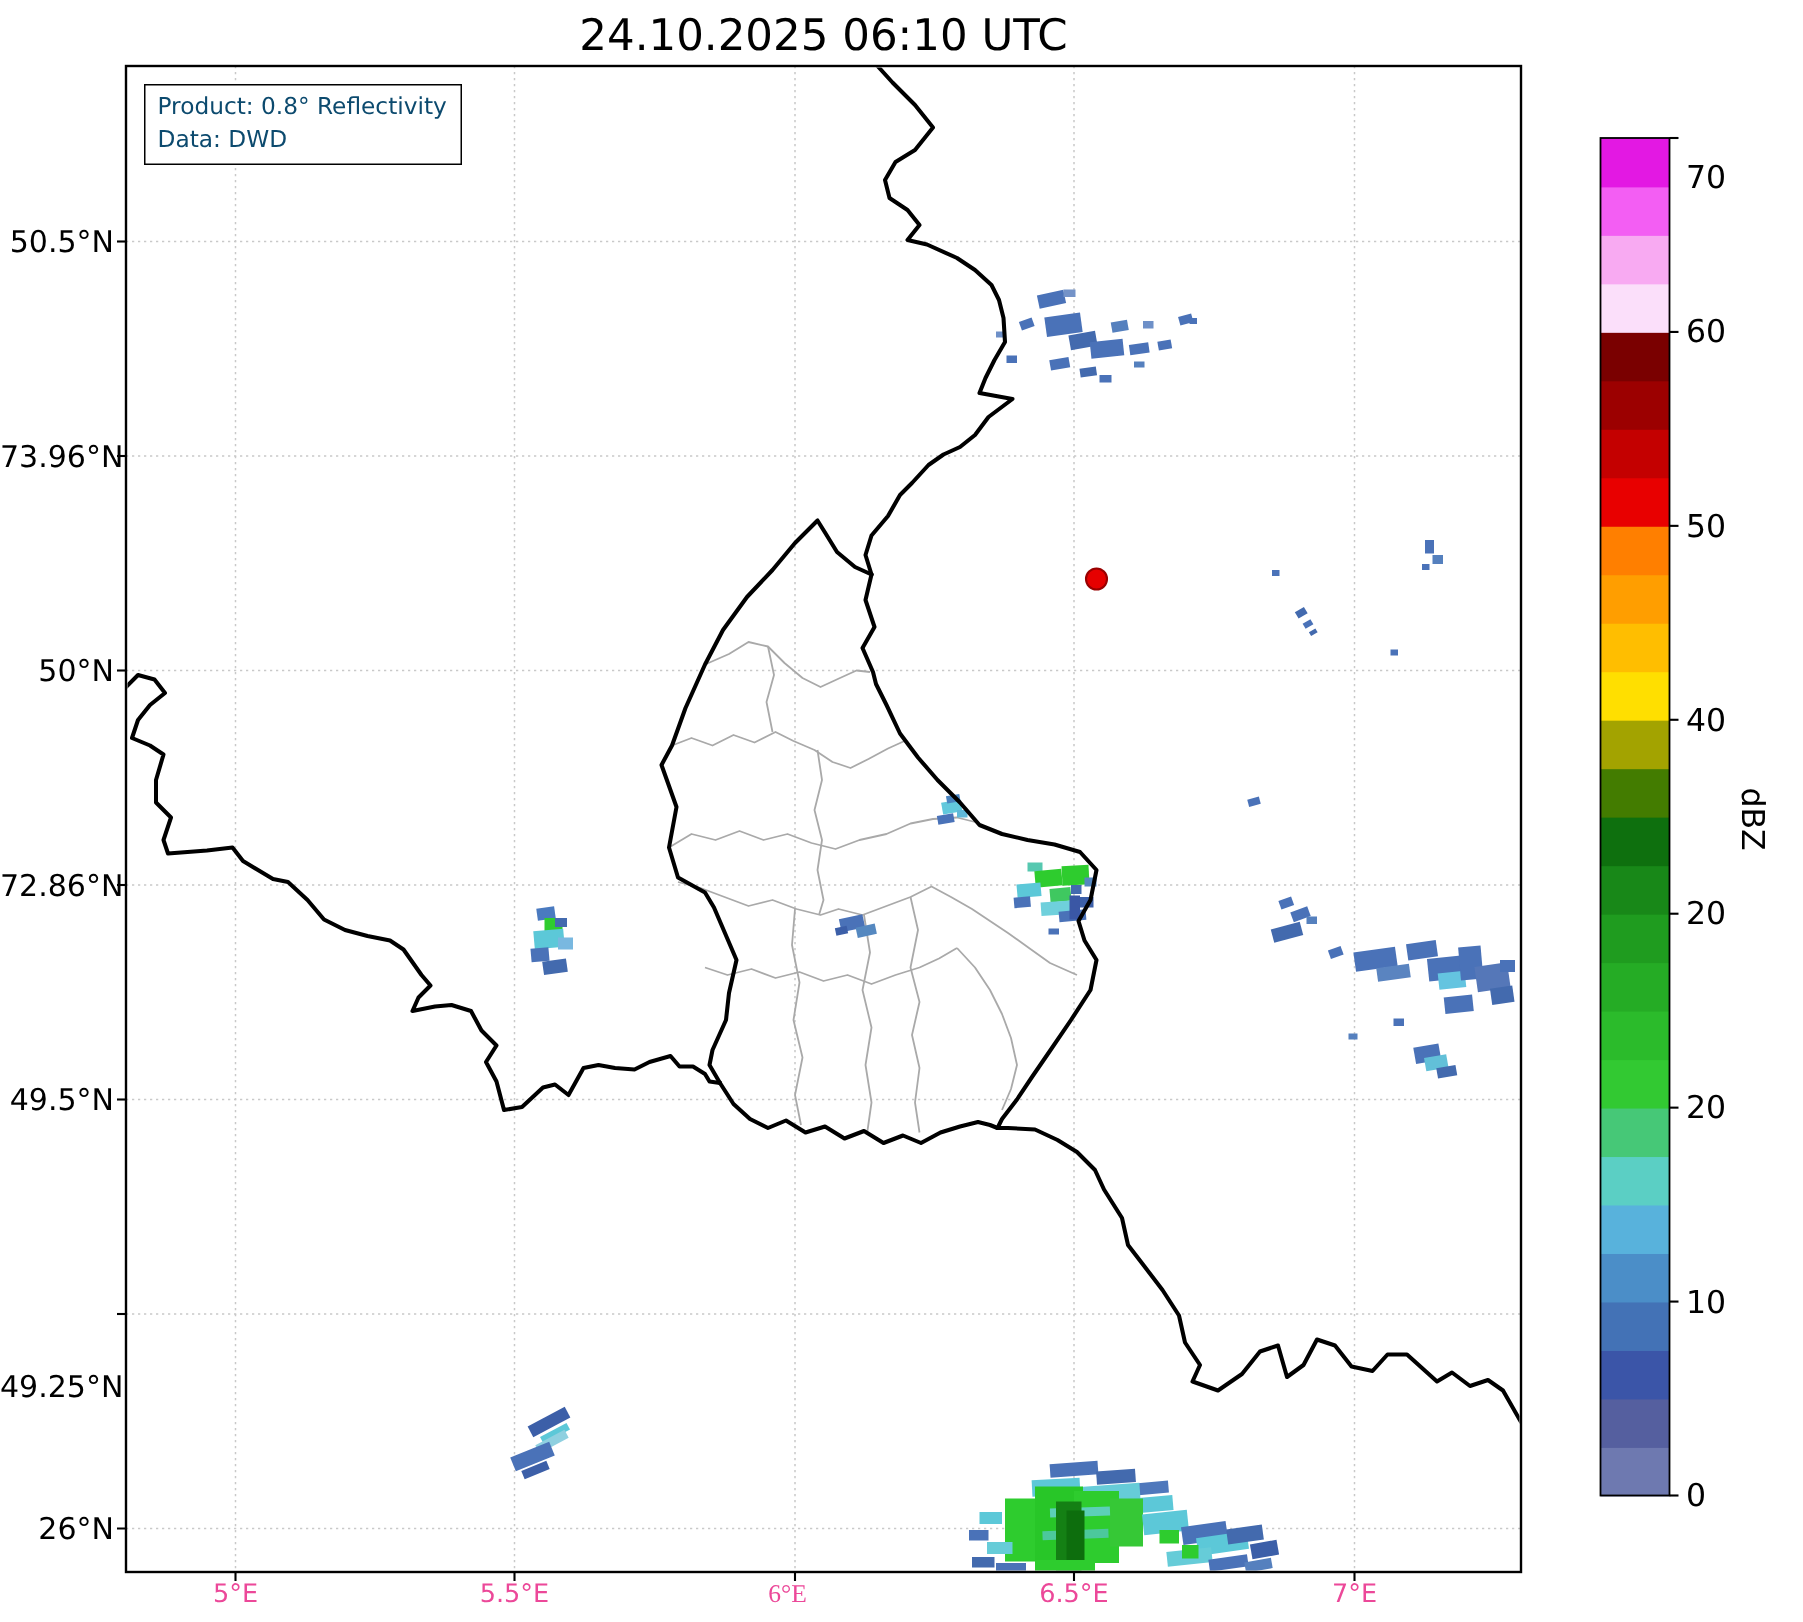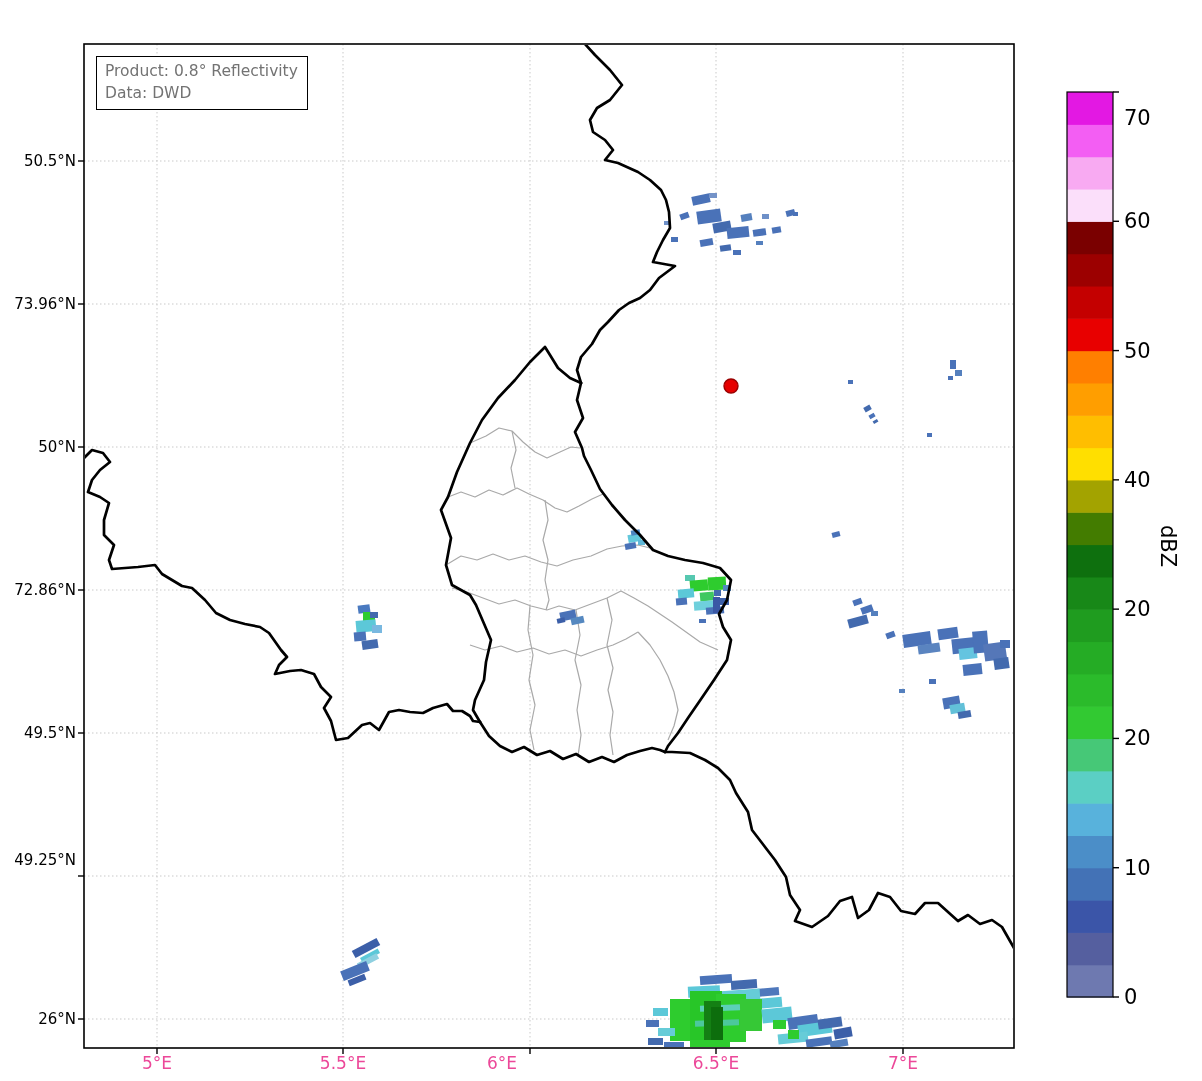--- a/index.html
+++ b/index.html
@@ -2,33 +2,34 @@
 <html><head>
 <meta charset="utf-8">
 <style>
   html,body{margin:0;padding:0;background:#ffffff;}
   .fig{position:relative;width:1202px;height:1081px;background:#ffffff;
        font-family:"DejaVu Sans","Liberation Sans",sans-serif;overflow:hidden;}
   .title{position:absolute;left:84px;top:6px;width:930px;text-align:center;
          font-size:29px;color:#000;}
   .infobox{position:absolute;left:96px;top:56px;background:#ffffff;
            border:1.4px solid #000;padding:3px 9px 5px 8px;font-size:15.5px;
-           line-height:1.42;color:#737373;white-space:nowrap;z-index:5;}
+           line-height:1.42;color:#0c4a6e;white-space:nowrap;z-index:5;}
   .xlab{position:absolute;transform:translateX(-50%);top:1053px;font-size:17px;color:#ec4899;}
   .ylab{position:absolute;left:0;width:76px;text-align:right;transform:translateY(-50%);
-        font-size:15px;color:#000;}
+        font-size:20px;color:#000;}
   .cblab{position:absolute;left:1124px;transform:translateY(-50%);font-size:21px;color:#000;}
   .dbz{position:absolute;left:1168px;top:546px;transform:translate(-50%,-50%) rotate(90deg);
        font-size:21px;color:#000;}
   svg{position:absolute;left:0;top:0;}
 </style>
 </head>
 <body>
 
 <div class="fig">
+  <div class="title">24.10.2025 06:10 UTC</div>
 
   <svg id="map-svg" width="1202" height="1081">
       <defs>
         <clipPath id="plotclip">
           <rect x="85" y="45" width="928" height="1002"></rect>
         </clipPath>
       </defs>
       <g>
         <line x1="157" y1="44" x2="157" y2="1048" stroke="#c9c9c9" stroke-width="1" stroke-dasharray="1.5 2.5"></line>
         <line x1="157" y1="1048" x2="157" y2="1054" stroke="#000" stroke-width="1.4"></line>
@@ -233,29 +234,29 @@
   <div class="infobox">
     <div>Product: 0.8° Reflectivity</div>
     <div>Data: DWD</div>
   </div>
 
   <div class="dbz">dBZ</div>
 
   <div id="labels">
       <div class="xlab" style="left: 157px;">5°E</div>
       <div class="xlab" style="left: 343px;">5.5°E</div>
-      <div class="xlab" style="left: 502px;">6°E</div>
+      <div class="xlab" style="left: 525px; font-family: Liberation Serif, serif;">6°E</div>
       <div class="xlab" style="left: 716px;">6.5°E</div>
       <div class="xlab" style="left: 903px;">7°E</div>
       <div class="ylab" style="top: 161px;">50.5°N</div>
       <div class="ylab" style="top: 304px;">73.96°N</div>
       <div class="ylab" style="top: 447px;">50°N</div>
       <div class="ylab" style="top: 590px;">72.86°N</div>
       <div class="ylab" style="top: 733px;">49.5°N</div>
-      <div class="ylab" style="top: 860px;">49.25°N</div>
+      <div class="ylab" style="top: 924px;">49.25°N</div>
       <div class="ylab" style="top: 1019px;">26°N</div>
       <div class="cblab" style="top: 997px;">0</div>
       <div class="cblab" style="top: 867.714px;">10</div>
       <div class="cblab" style="top: 738.429px;">20</div>
       <div class="cblab" style="top: 609.143px;">20</div>
       <div class="cblab" style="top: 479.857px;">40</div>
       <div class="cblab" style="top: 350.571px;">50</div>
       <div class="cblab" style="top: 221.286px;">60</div>
       <div class="cblab" style="top: 92px; margin-top: 26px;">70</div>
     </div>

